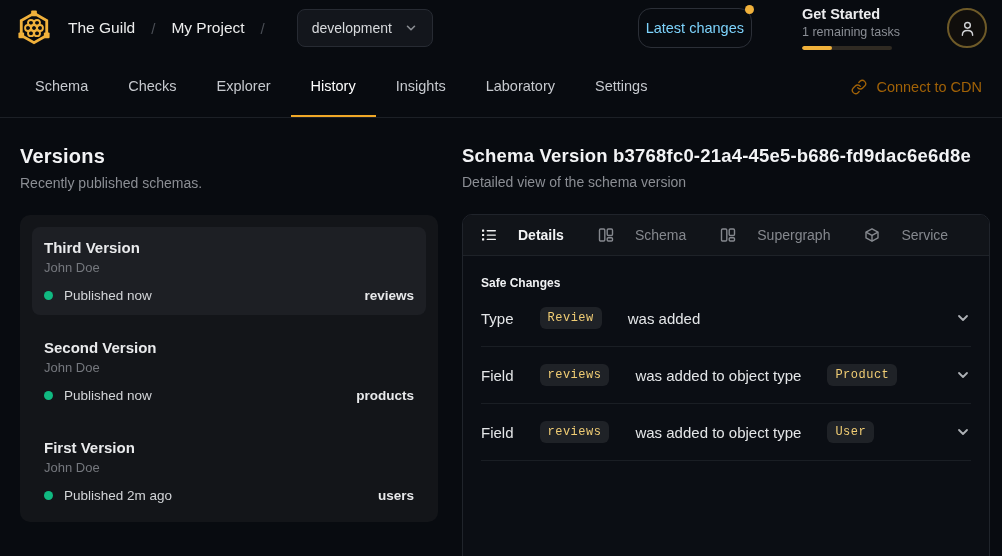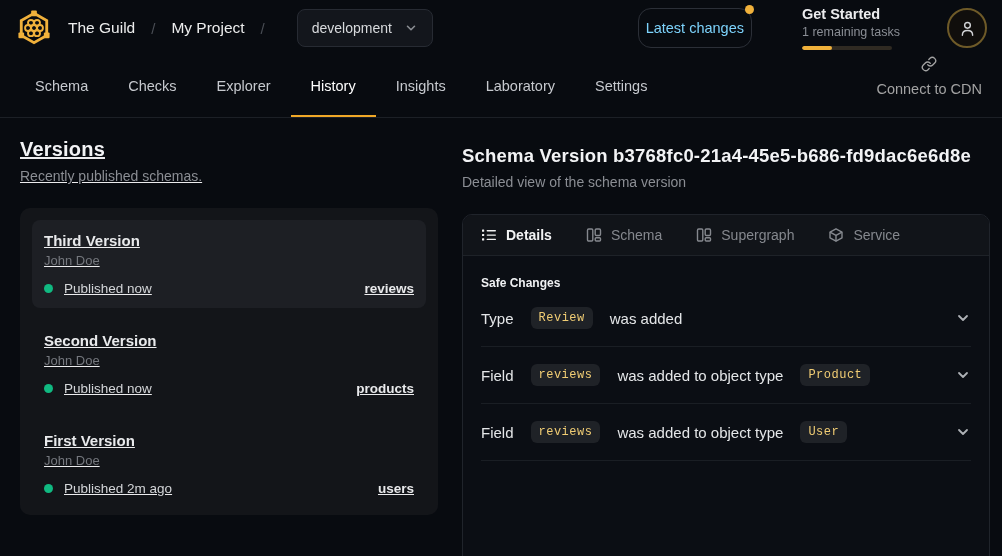--- a/index.html
+++ b/index.html
@@ -52,26 +52,26 @@
     height:62px; display:flex; align-items:stretch; border-bottom:1px solid #1c2026;
     padding-left:15px;
   }
   .nav-tab {
     display:flex; align-items:center; padding:0 20px; font-size:14.5px;
     color:#c6c9ce; cursor:pointer; border-bottom:2px solid transparent;
   }
   .nav-tab.active { color:#ffffff; border-bottom-color:#f0a827; }
   .cdn-link {
     margin-left:auto; margin-right:20px; display:flex; align-items:center; gap:9px;
-    color:#a3a3a3; font-size:14.5px; cursor:pointer;flex-direction:column;
+    color:#a16207; font-size:14.5px; cursor:pointer;
   }
 
   
   .content { position:absolute; top:118px; left:0; right:0; bottom:0; }
-  .col-left { position:absolute; left:20px; top:20px; width:418px;text-decoration:underline; }
+  .col-left { position:absolute; left:20px; top:27px; width:418px; }
   .col-right { position:absolute; left:462px; top:27px; width:528px; bottom:-12px; display:flex; flex-direction:column; }
   .panel-title { font-size:20px; font-weight:700; color:#f2f3f5; letter-spacing:.2px; }
   .panel-sub { font-size:14px; color:#8b8e94; margin-top:7px; }
   .col-right .panel-title { font-size:18.5px; }
 
   
   .vcard {
     margin-top:24px; background:#131519; border-radius:10px; padding:12px;
     height:307px;
   }
@@ -86,29 +86,29 @@
 
   
   .dcard {
     margin-top:24px; flex:1; background:#0b0e14; border:1px solid #20242b;
     border-radius:10px; overflow:hidden; display:flex; flex-direction:column;
   }
   .dtabs {
     background:#111419; border-bottom:1px solid #1e2228; display:flex;
     align-items:center; height:41px; padding-left:18px; gap:34px; flex:0 0 auto;
   }
-  .dtab { display:flex; align-items:center; gap:9px; font-size:14px; color:#85888e; cursor:pointer;text-align:right; }
+  .dtab { display:flex; align-items:center; gap:21px; font-size:14px; color:#85888e; cursor:pointer;text-align:right; }
   .dtab.active { color:#f2f3f4; font-weight:700; }
   .dbody { padding:0 18px; }
   .section-title { font-size:12px; font-weight:700; color:#f0f1f3; margin-top:20px; }
   .chrow {
     display:flex; align-items:center; justify-content:space-between;
     height:57px; border-bottom:1px solid #1a1e24; cursor:pointer;
   }
-  .chtext { display:flex; align-items:center; gap:17px; font-size:15px; color:#e4e6e8; }
+  .chtext { display:flex; align-items:center; gap:26px; font-size:15px; color:#e4e6e8; }
   .badge {
     background:#1f2227; border-radius:6px; padding:4px 8px;
     font-family:"Liberation Mono", monospace; font-size:12px; color:#f1cd74;
     letter-spacing:.5px;
   }
   .chev-btn { color:#aeb1b6; }
 </style>
 </head>
 <body>
 

